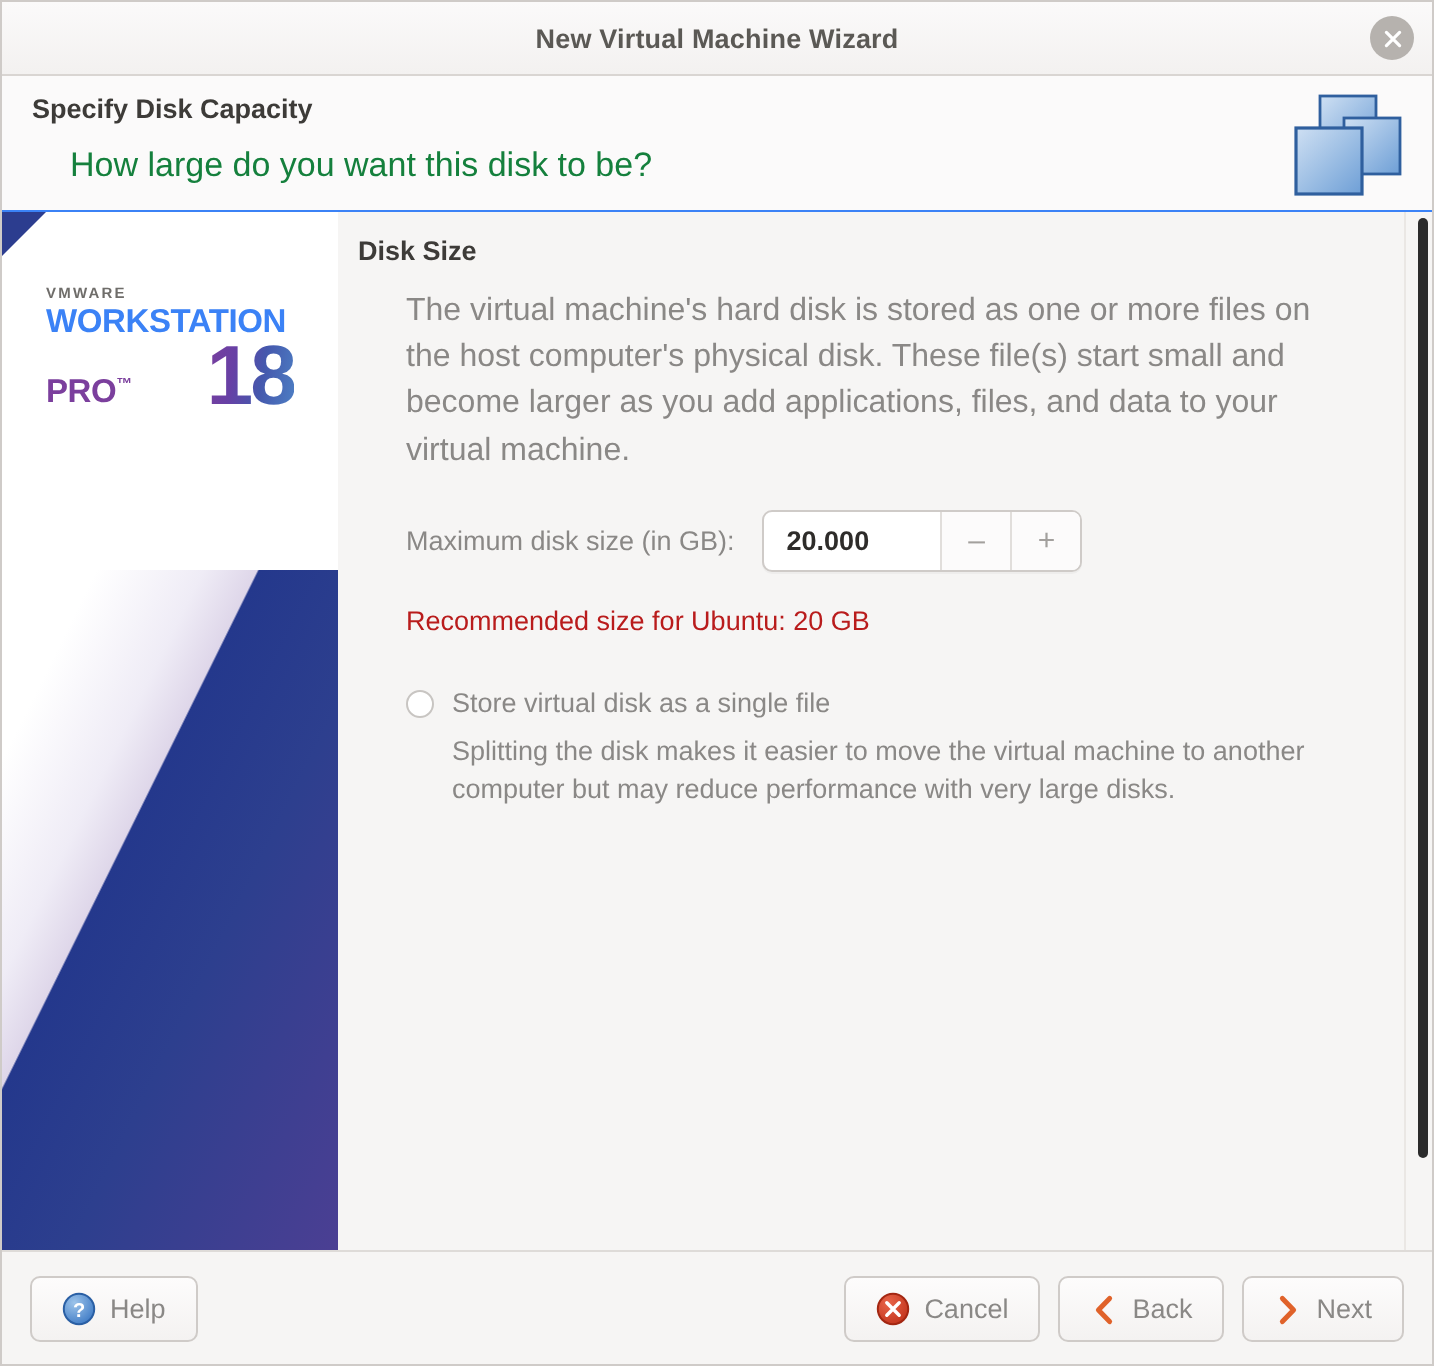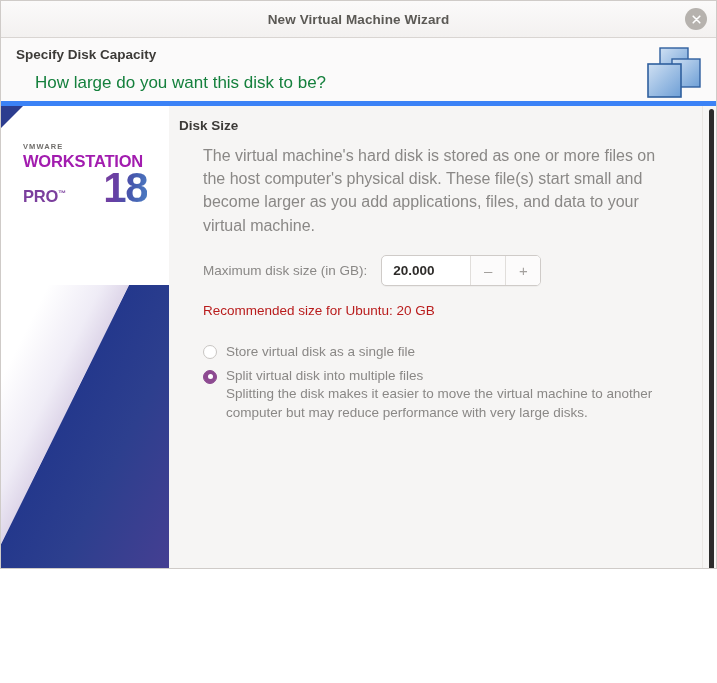--- a/index.html
+++ b/index.html
@@ -8,21 +8,21 @@
     background: #ffffff;
   }
   body {
     font-family: "Liberation Sans", sans-serif;
     -webkit-font-smoothing: antialiased;
   }
 
   .window {
     position: relative;
     width: 717px;
-    height: 569px;
+    height: 683px;
     background: #f6f5f4;
     overflow: hidden;
     box-sizing: border-box;
     border: 1px solid #cfcbc8;
   }
 
   
   .titlebar {
     position: relative;
     height: 36px;
@@ -54,21 +54,21 @@
     align-items: center;
     justify-content: center;
   }
   .close-btn svg { display: block; }
 
   
   .header {
     position: relative;
     height: 68px;
     background: #fbfafa;
-    border-bottom: 5px solid #3b82f6;
+    border-bottom: 1px solid #3b82f6;
     box-sizing: border-box;
     padding: 9px 30px 0 14px;
   }
   .header-title {
     font-size: 13.5px;
     font-weight: bold;
     color: #3d3b38;
     margin: 0 0 0 1px;
   }
   .header-sub {
@@ -139,21 +139,21 @@
   }
   .logo-vmware {
     font-size: 7.5px;
     letter-spacing: 1.1px;
     color: #6f6d6a;
     font-weight: bold;
   }
   .logo-workstation {
     font-size: 16.5px;
     letter-spacing: -0.2px;
-    color: #a21caf;
+    color: #3b82f6;
     font-weight: bold;
     line-height: 1.12;
     margin-top: 1px;
   }
   .logo-row {
     display: flex;
     align-items: flex-end;
     justify-content: space-between;
   }
   .logo-pro {
@@ -416,24 +416,20 @@
         <div class="rec">Recommended size for Ubuntu: 20 GB</div>
 
         <div class="radios">
           <div>
             <div class="radio-row">
               <span class="radio-mark off"></span>
               <span class="radio-label">Store virtual disk as a single file</span>
             </div>
           </div>
           <div>
-            <div class="radio-row" style="margin-bottom:0;">
-              <span class="radio-mark on"></span>
-              <span class="radio-label">Split virtual disk into multiple files</span>
-            </div>
             <div class="radio-sub">Splitting the disk makes it easier to move the virtual machine to another computer but may reduce performance with very large disks.</div>
           </div>
         </div>
       </div>
 
       <div class="scroll-track">
         <div class="scroll-thumb"></div>
       </div>
     </div>
   </div>

